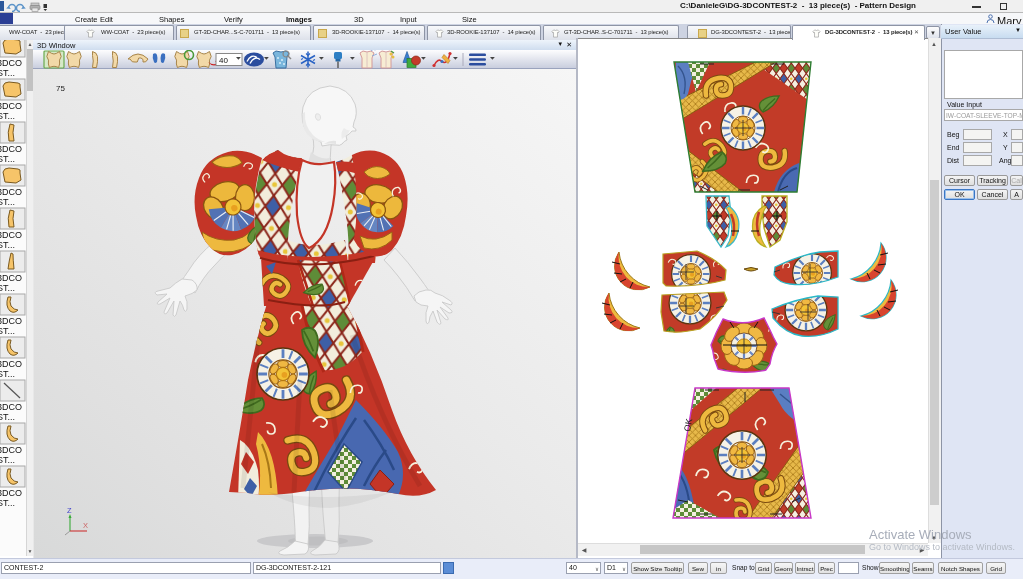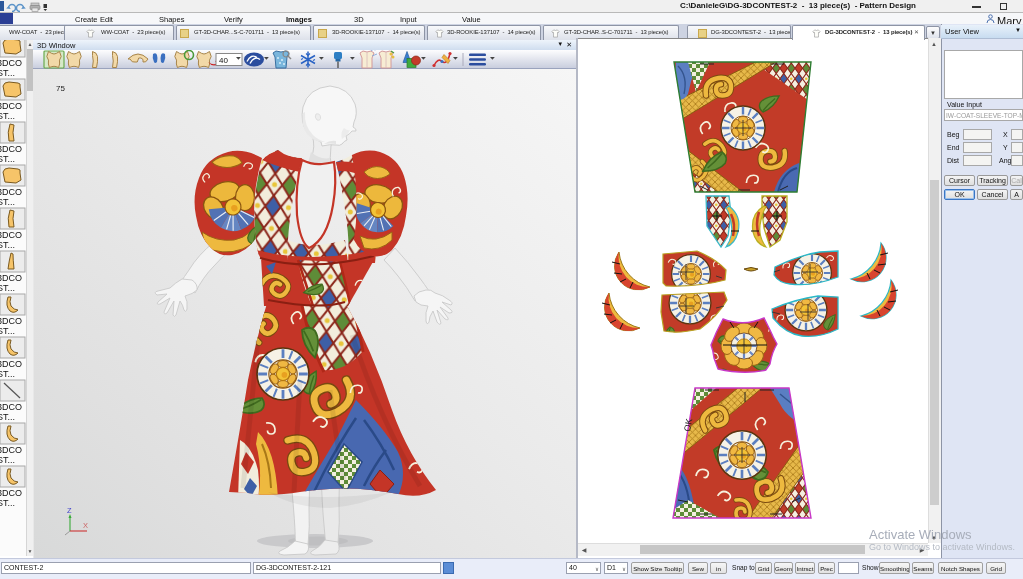--- a/index.html
+++ b/index.html
@@ -70,21 +70,21 @@
 <div class="abs" style="left:1000px;top:3px;width:7px;height:7px;border:1.2px solid #333;"></div>
 <div id="menubar" class="abs">
   <div class="abs" style="left:0;top:0;width:13px;height:11px;background:#2b3f95;"></div>
   <span class="mi" style="left:36px;margin-left:39px;">Create</span>
   <span class="mi" style="left:100px;">Edit</span>
   <span class="mi" style="left:159px;">Shapes</span>
   <span class="mi" style="left:224px;">Verify</span>
   <span class="mi" style="left:286px;font-weight:bold;">Images</span>
   <span class="mi" style="left:354px;text-align:right;">3D</span>
   <span class="mi" style="left:400px;">Input</span>
-  <span class="mi" style="left:462px;">Value</span>
+  <span class="mi" style="left:462px;">Size</span>
   <svg class="abs" style="left:986px;top:1px;" width="9" height="9" viewBox="0 0 9 9">
       <circle cx="4.5" cy="2.6" r="1.8" fill="none" stroke="#4a6fae" stroke-width="1"></circle>
       <path d="M1 9 a3.5 3.5 0 0 1 7 0" fill="none" stroke="#4a6fae" stroke-width="1"></path>
     </svg>
   <span class="mi" style="left:997px;font-size:11px;">Mary</span>
 </div>
 <div id="tabbar" class="abs">
   <div class="tab" style="left:-16px;width:97px;">
       <span class="lbl" style="left:24px;">WW-COAT&nbsp; -&nbsp; 23 piece(s)</span>
     </div>
@@ -776,21 +776,21 @@
 <div class="uibox abs" style="left:963px;top:155px;width:29px;height:11px;background:#f4f4f2;"></div>
 <span class="uilbl abs" style="left:999px;top:157px;">Ang</span>
 <div class="uibox abs" style="left:1011px;top:155px;width:12px;height:11px;background:#f4f4f2;"></div>
 <div class="uibtn abs" style="left:944px;top:175px;width:31px;">Cursor</div>
 <div class="uibtn abs" style="left:977px;top:175px;width:31px;">Tracking</div>
 <div class="uibtn abs" style="left:1010px;top:175px;width:13px;color:#aaa;">Cal</div>
 <div class="uibtn abs" style="left:944px;top:189px;width:31px;border:1px solid #3a76c4;box-shadow:0 0 0 1px #9cc0ea inset;">OK</div>
 <div class="uibtn abs" style="left:977px;top:189px;width:31px;">Cancel</div>
 <div class="uibtn abs" style="left:1010px;top:189px;width:13px;">A</div>
 <div id="uihead" class="abs">
-    <span style="position:absolute;left:4px;top:2px;">User View</span>
+    <span style="position:absolute;left:4px;top:2px;">User Value</span>
     <span style="position:absolute;right:2px;top:2px;font-size:6px;">▼</span>
   </div>
 <div id="statusbar" class="abs"></div>
 <div class="sinput abs" style="left:1px;width:250px;">CONTEST-2</div>
 <div class="sinput abs" style="left:253px;width:188px;">DG-3DCONTEST-2-121</div>
 <div class="abs" style="left:443px;top:562px;width:11px;height:12px;background:#5b8dd6;border:1px solid #3a6ab0;"></div>
 <div class="sinput abs" style="left:566px;width:35px;">40<span style="position:absolute;right:1px;top:1px;font-size:5.5px;color:#555;">∨</span></div>
 <div class="sinput abs" style="left:604px;width:24px;">D1<span style="position:absolute;right:1px;top:1px;font-size:5.5px;color:#555;">∨</span></div>
 <div class="sbtn abs" style="left:631px;width:53px;">Show Size Tooltip</div>
 <div class="sbtn abs" style="left:688px;width:20px;">Sew</div>

